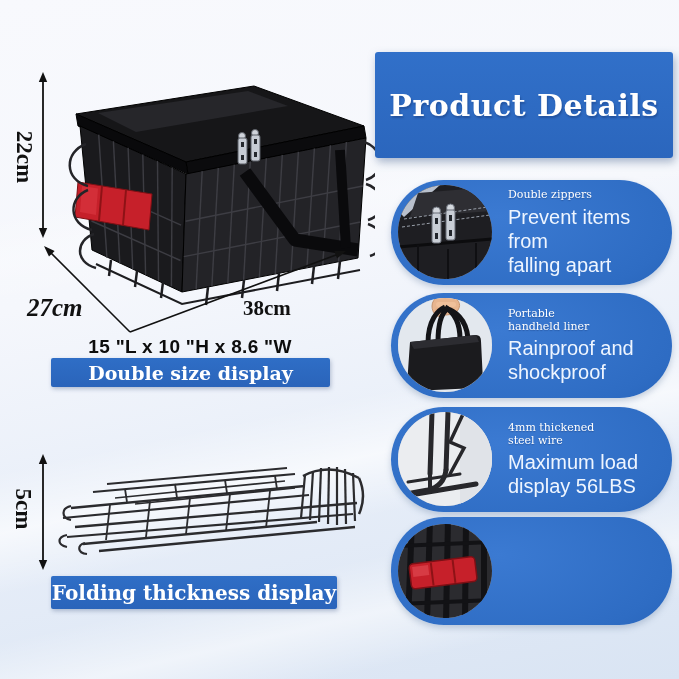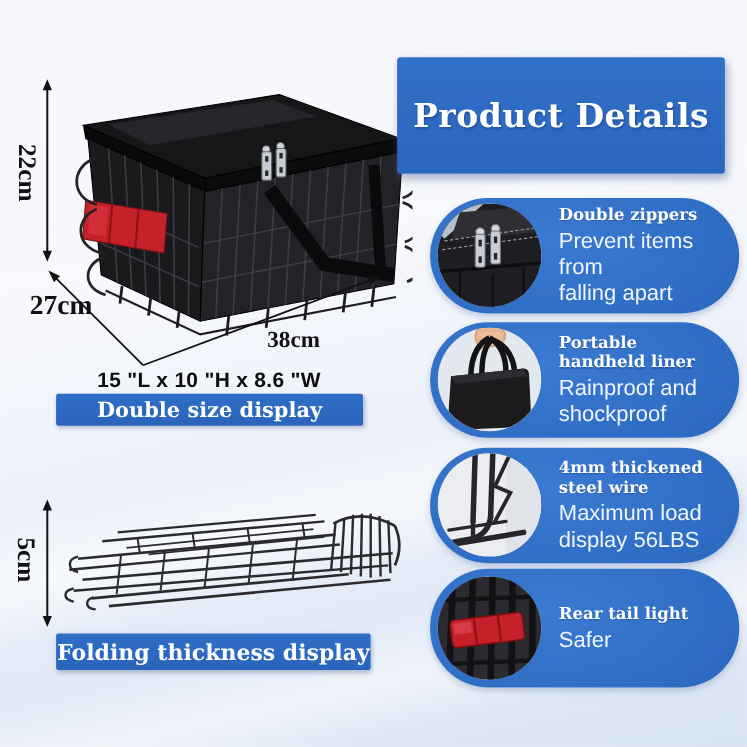--- a/index.html
+++ b/index.html
@@ -10,48 +10,48 @@
   }
   .abs{position:absolute;}
   .streak{position:absolute;left:-160px;width:1050px;pointer-events:none;
     background:linear-gradient(rgba(255,255,255,0),rgba(255,255,255,.8),rgba(255,255,255,0));}
   .s1{top:396px;height:120px;transform:rotate(-12deg);opacity:.8;}
   .s2{top:560px;height:110px;transform:rotate(-13deg);opacity:.65;}
   .s3{top:150px;height:90px;transform:rotate(-10deg);opacity:.35;}
   .dim-serif{font-family:"Liberation Serif",serif;font-weight:700;color:#111;}
   .rot90{transform:rotate(90deg);}
   .label-22{left:-7px;top:144px;width:62px;height:26px;font-size:23px;text-align:center;line-height:26px;}
-  .label-27{left:27px;top:264px;font-size:25px;}
+  .label-27{left:27px;top:294px;font-size:25px;font-style:italic;}
   .label-38{left:243px;top:296px;font-size:21px;}
   .label-5{left:-3px;top:497px;width:52px;height:24px;font-size:23px;text-align:center;line-height:24px;}
   .size-text{left:50px;top:336px;width:280px;text-align:center;font-weight:700;font-size:19px;color:#0d0d0d;letter-spacing:.3px;}
   .banner{background:linear-gradient(180deg,#2f6ec6,#2a64ba);color:#fff;
     font-family:"DejaVu Serif",serif;font-weight:700;
     display:flex;align-items:center;justify-content:center;
     border-radius:2px;box-shadow:1px 2px 4px rgba(100,120,155,.45);}
   .banner1{left:51px;top:358px;width:279px;height:29px;font-size:19px;}
   .banner2{left:51px;top:576px;width:286px;height:33px;font-size:20px;}
   .header{
-    left:361px;top:52px;width:298px;height:106px;border-radius:3px;
+    left:375px;top:52px;width:298px;height:106px;border-radius:3px;
     background:linear-gradient(180deg,#3170c9,#2b66bd);
     box-shadow:2px 4px 8px rgba(90,115,155,.5);
     display:flex;align-items:center;justify-content:center;
   }
   .header-title{color:#fff;font-family:"DejaVu Serif",serif;font-weight:700;font-size:30px;
     text-shadow:1px 2px 2px rgba(20,50,110,.45);letter-spacing:.5px;}
   .pill{
     left:391px;width:281px;height:105px;position:absolute;border-radius:53px;
     background:radial-gradient(115% 150% at 38% 35%,#3b7ad2 0%,#2e6cc3 55%,#1e56a8 100%);
     box-shadow:0 3px 6px rgba(100,125,160,.35);
   }
   .pill-circle{position:absolute;left:7px;top:5px;width:94px;height:94px;border-radius:50%;
     overflow:hidden;background:#dfe5ec;box-shadow:inset 0 0 0 2px rgba(15,50,110,.35);}
   .pill-text{position:absolute;left:117px;top:0;bottom:0;right:8px;
     display:flex;flex-direction:column;justify-content:center;}
-  .pill-title{color:#fff;font-family:"DejaVu Serif",serif;font-weight:700;font-size:15px;
+  .pill-title{color:#fff;font-family:"DejaVu Serif",serif;font-weight:400;font-size:11px;
     line-height:1.2;white-space:pre-line;margin-bottom:3px;text-shadow:0 1px 1px rgba(20,50,110,.4);}
   .pill-desc{color:#eef5ff;font-size:20px;line-height:1.2;white-space:pre-line;}
   svg{display:block;}
 </style>
 </head>
 <body>
 
 <div id="canvas">
   <div class="streak s3"></div>
   <div class="streak s1"></div>
@@ -296,18 +296,14 @@
         <line x1="-2" y1="22" x2="96" y2="18" stroke="#121215" stroke-width="4"></line>
         <line x1="-2" y1="80" x2="96" y2="76" stroke="#121215" stroke-width="4"></line>
         <g transform="rotate(-7 47 48)">
           <rect x="12" y="36" width="66" height="25" rx="4" fill="#c6202a" stroke="#7c0f14" stroke-width="1.5"></rect>
           <line x1="34" y1="37" x2="34" y2="60" stroke="#8e1216" stroke-width="2"></line>
           <line x1="56" y1="37" x2="56" y2="60" stroke="#8e1216" stroke-width="2"></line>
           <rect x="15" y="39" width="16" height="10" fill="#e8555e" opacity="0.5"></rect>
         </g>
       </svg>
     </div>
-    <div class="pill-text">
-      <div class="pill-title">Rear tail light</div>
-      <div class="pill-desc">Safer</div>
-    </div>
   </div>
 </div>
 
 </body></html>

